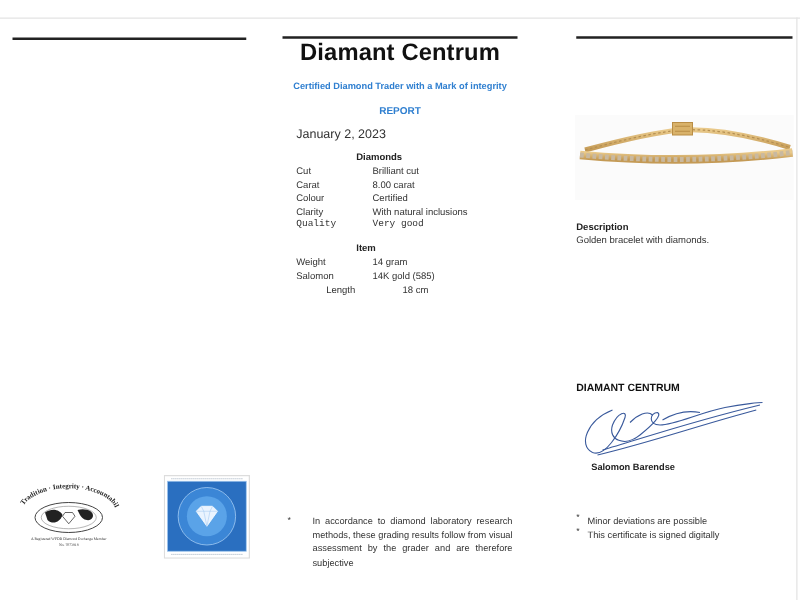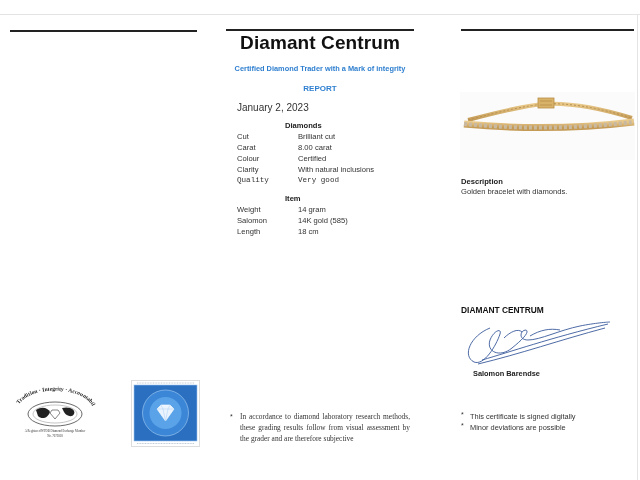--- a/index.html
+++ b/index.html
@@ -39,21 +39,21 @@
     .company { position: absolute; left: 461px; top: 305px; font-size: 8.4px; font-weight: bold; color: #111; }
     .signature { position: absolute; left: 460px; top: 318px; width: 155px; height: 52px; }
     .signer { position: absolute; left: 461px; top: 369px; font-size: 7.4px; font-weight: bold; color: #222; padding-left: 12px; }
     .notes-right { position: absolute; left: 461px; top: 412px; font-size: 7.4px; color: #333; }
     .notes-right div { height: 11px; position: relative; padding-left: 9px; }
     .bullet { position: absolute; left: 0; top: -1px; font-size: 7px; }
     .notes-center {
       position: absolute; left: 230px; top: 411px; width: 180px;
       font-size: 7.4px; color: #333; line-height: 11.2px;
     }
-    .notes-center .txt { display: block; margin-left: 10px; text-align: justify; font-family: Liberation Serif, serif; }
+    .notes-center .txt { display: block; margin-left: 20px; text-align: justify; }
     .notes-center .bullet { left: 0; top: 0; }
     .logo1 { position: absolute; left: 12px; top: 382px; width: 86px; height: 58px; }
     .logo2 { position: absolute; left: 131px; top: 380px; width: 69px; height: 67px; }
   </style>
 </head>
 <body>
 
 <div class="top-rule"></div>
 <div class="right-rule"></div>
 
@@ -91,21 +91,21 @@
 
 <div class="section-title" style="top:194px;">Item</div>
 <div class="row" style="top:205px;">
   <span class="k">Weight</span>
   <span class="v">14 gram</span>
 </div>
 <div class="row" style="top:216px;">
   <span class="k">Salomon</span>
   <span class="v">14K gold (585)</span>
 </div>
-<div class="row" style="top:227px;">
+<div class="row" style="top:227px;margin-left:24px;">
   <span class="k">Length</span>
   <span class="v">18 cm</span>
 </div>
 
 <div class="product-img" title="Golden tennis bracelet with champagne diamonds">
   <svg width="175" height="68" viewBox="0 0 175 68">
     <defs>
       <linearGradient id="gold" x1="0" y1="0" x2="0" y2="1">
         <stop offset="0" stop-color="#e9c98a"></stop>
         <stop offset="1" stop-color="#c49a55"></stop>
@@ -137,25 +137,25 @@
       <path d="M44,20 C50,14 58,10 62,14"></path>
       <path d="M70,18 C80,12 90,10 100,12"></path>
     </g>
   </svg>
 </div>
 <div class="signer">Salomon Barendse</div>
 
 <div class="notes-right">
   <div>
     <span class="bullet">*</span>
-    <span>This certificate is signed digitally</span>
+    <span>Minor deviations are possible</span>
   </div>
   <div>
     <span class="bullet">*</span>
-    <span>Minor deviations are possible</span>
+    <span>This certificate is signed digitally</span>
   </div>
 </div>
 
 <div class="notes-center">
   <span class="bullet">*</span>
   <span class="txt">In accordance to diamond laboratory research methods, these grading results follow from visual assessment by the grader and are therefore subjective</span>
 </div>
 
 <div class="logo1" title="Tradition · Integrity · Accountability">
   <svg width="86" height="58" viewBox="0 0 86 58">

